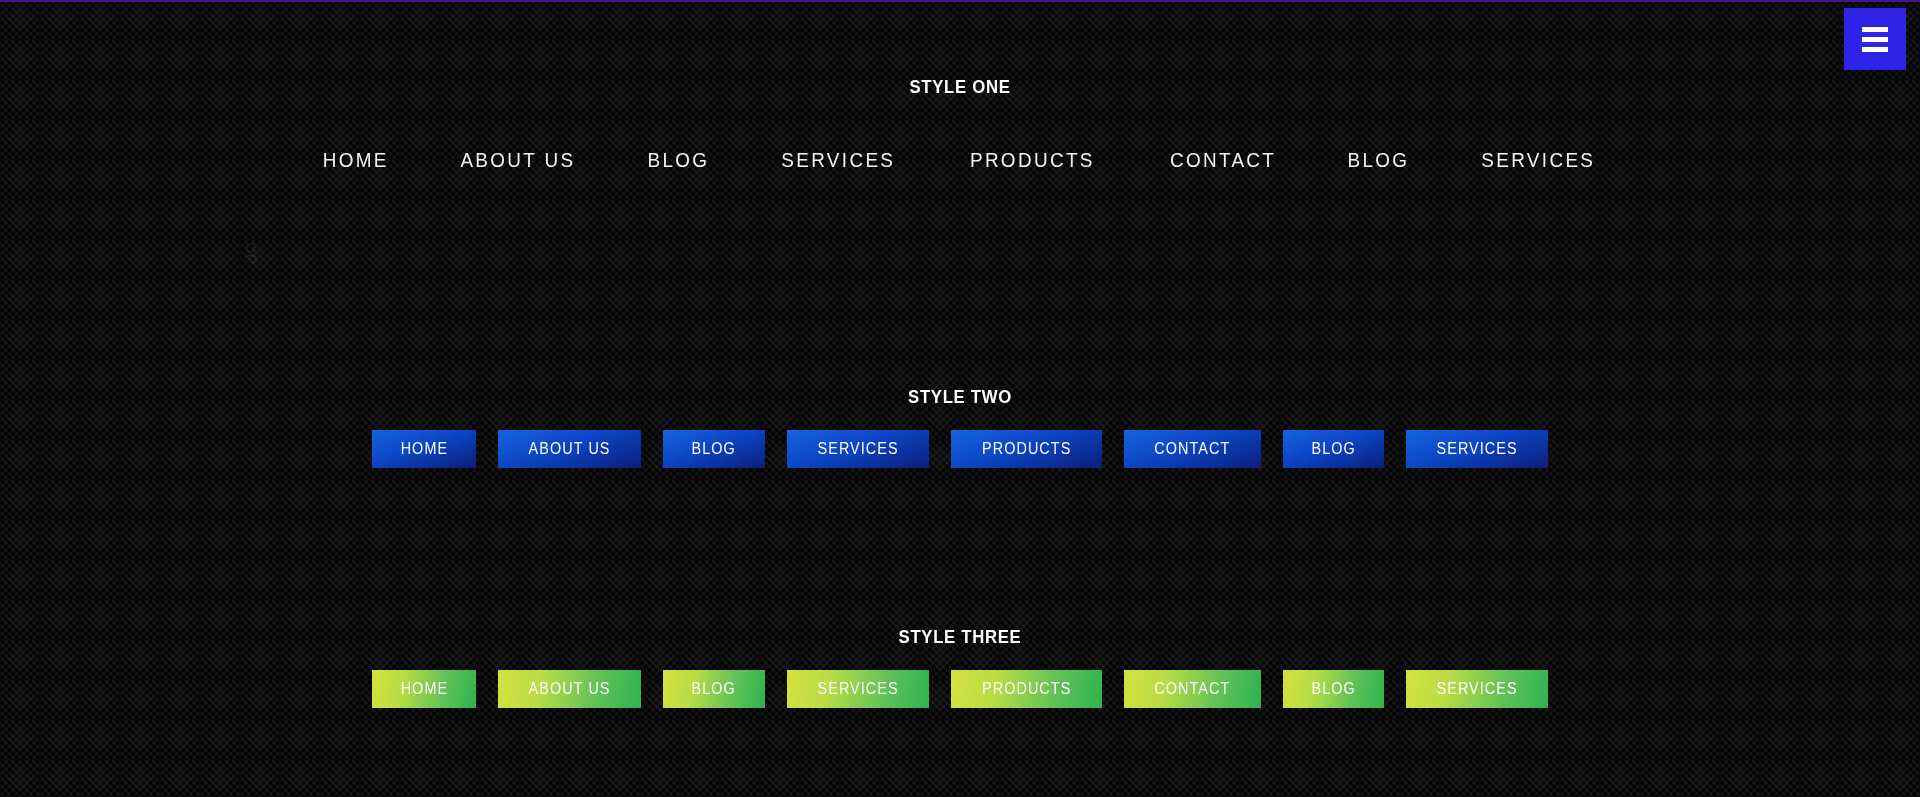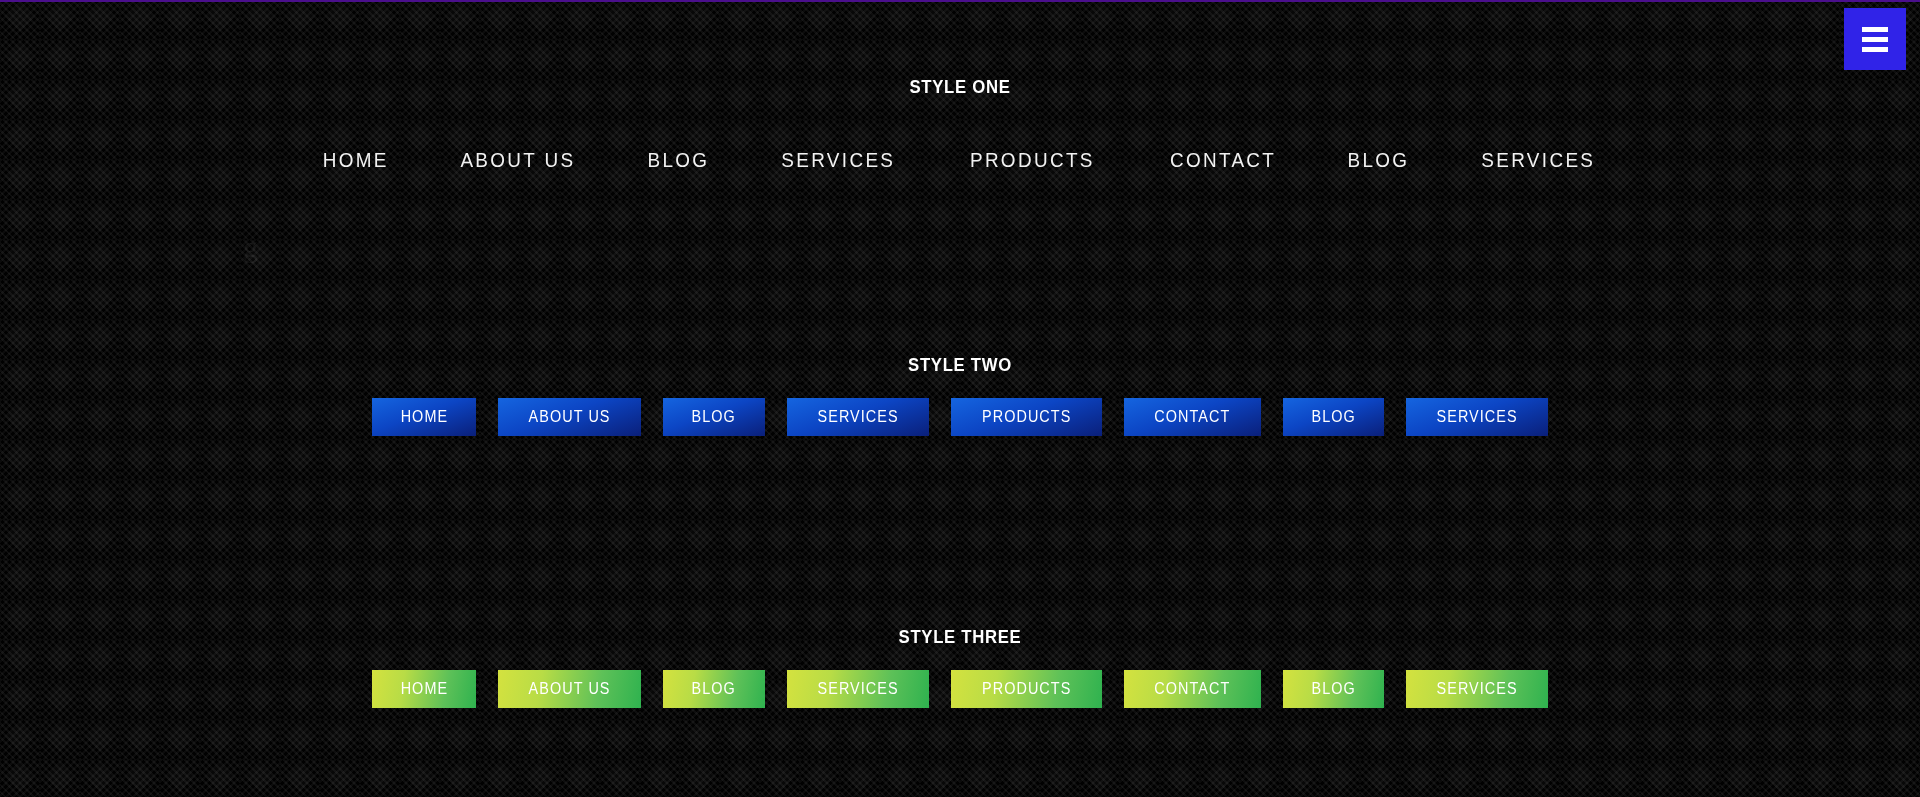--- a/index.html
+++ b/index.html
@@ -109,21 +109,21 @@
     font-size: 19px;
     font-weight: bold;
     letter-spacing: 0.8px;
     font-stretch: condensed;
     transform: scaleX(0.88);
     font-family: "Liberation Sans Narrow", "Liberation Sans", sans-serif;
   }
 
   .section { position: absolute; width: 100%; left: 0; }
   #section-style-one   { top: 76px; }
-  #section-style-two   { top: 354px; }
+  #section-style-two   { top: 386px; }
   #section-style-three { top: 626px; }
 
   
   #nav-style-one {
     display: flex;
     justify-content: center;
     align-items: center;
     gap: 0;
     margin-top: 50px;
   }

